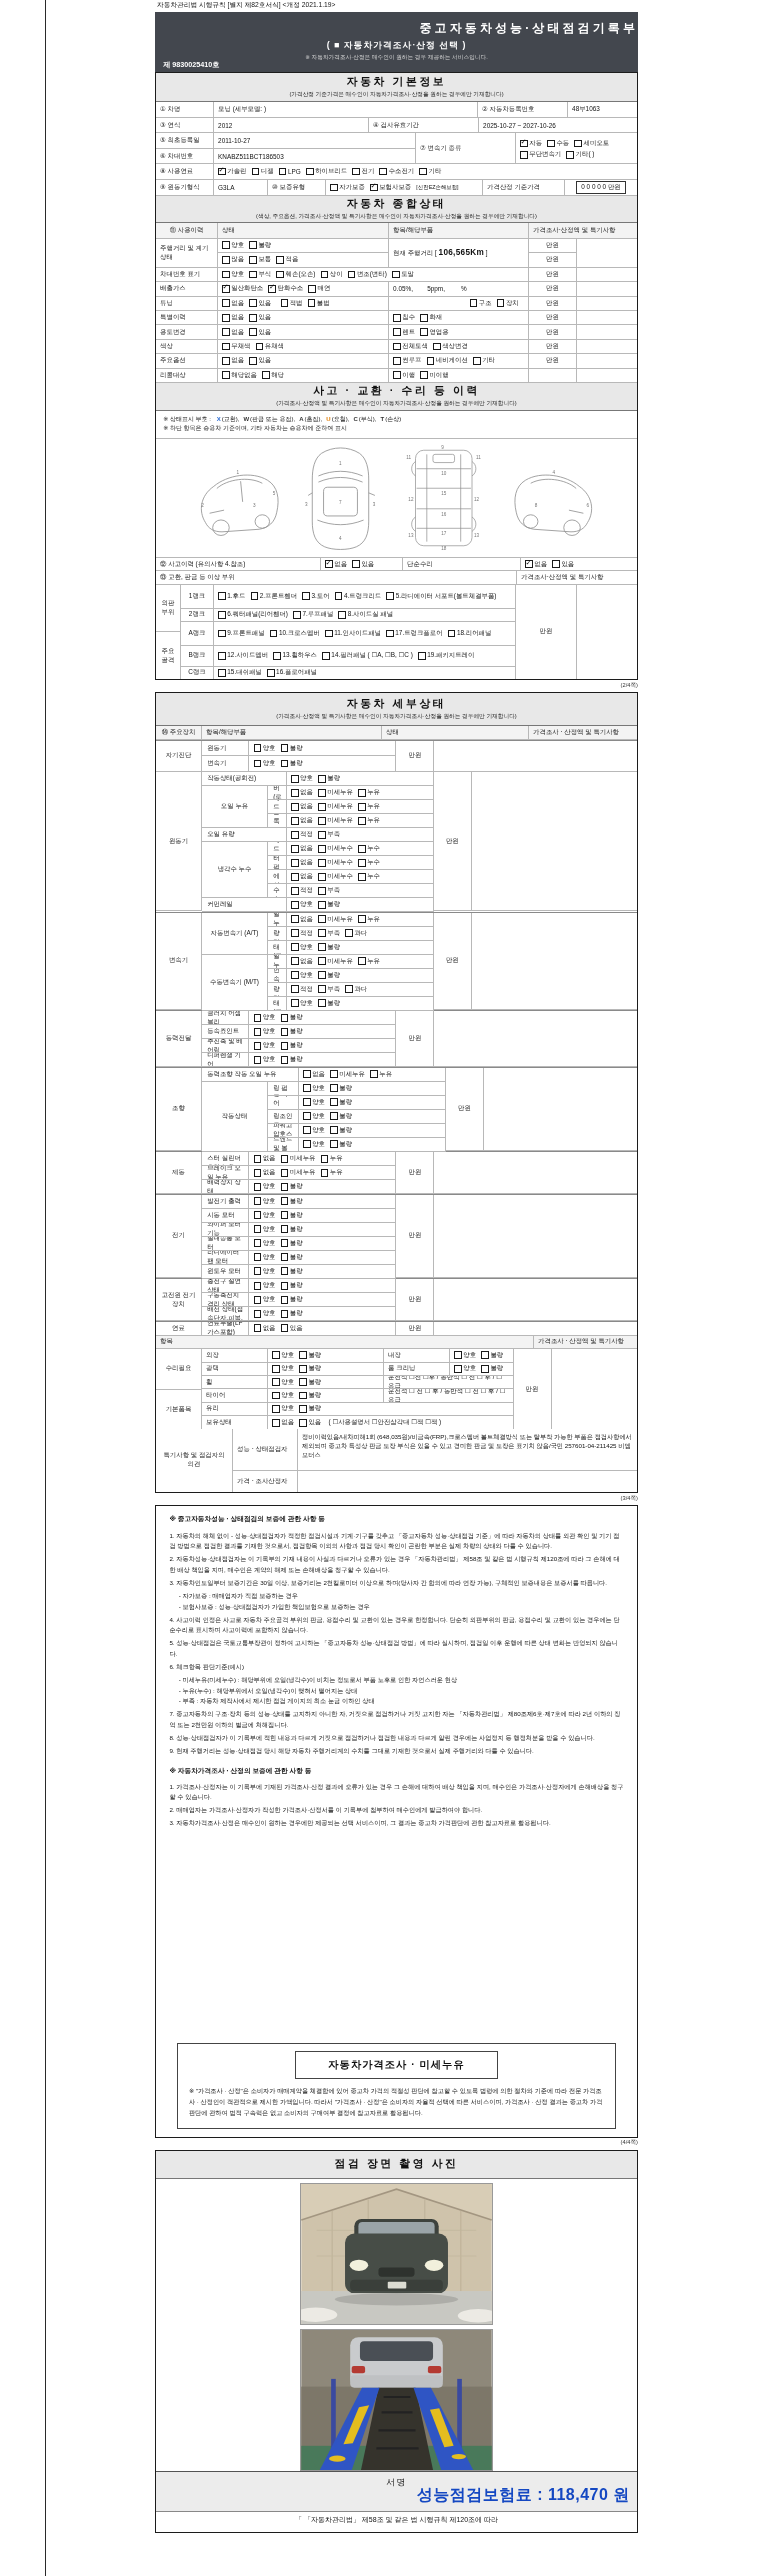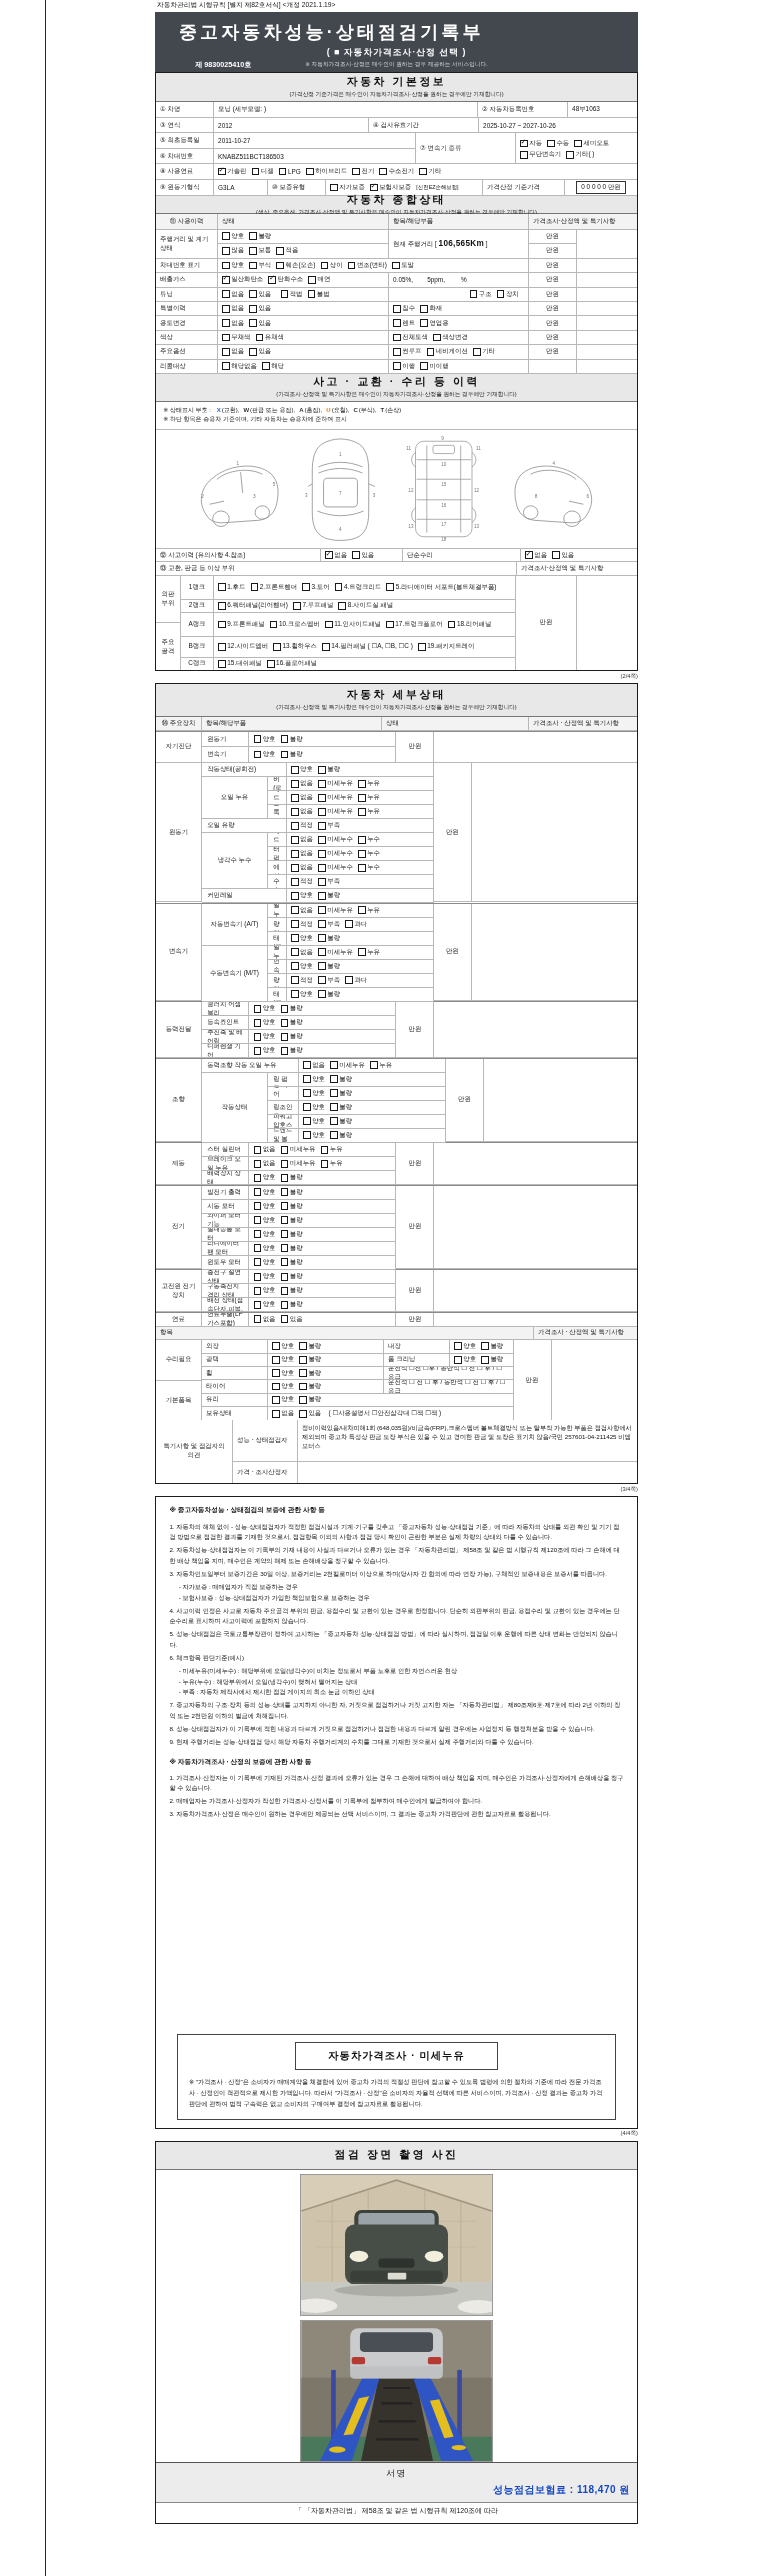--- a/index.html
+++ b/index.html
@@ -3,24 +3,24 @@
 <meta charset="utf-8">
 <style>
   html,body{margin:0;padding:0;background:#fff;}
   body{width:773px;height:2576px;position:relative;font-family:"Liberation Sans","DejaVu Sans",sans-serif;color:#111;}
   .page{position:relative;width:773px;height:2576px;overflow:hidden;background:#fff;}
   .leftrule{position:absolute;left:45px;top:0;width:1px;height:2576px;background:#2a2a2a;}
   .formref{position:absolute;left:157px;top:0.5px;font-size:6.7px;color:#111;}
   .doc{position:absolute;left:155px;top:0;width:483px;}
   
   .darkhead{margin-top:11.3px;height:61px;background:#43474e;color:#fff;position:relative;border-top:1.5px solid #fff;box-sizing:border-box;}
-  .darkhead .t{padding-top:8.2px;text-align:left;font-size:18px;font-weight:bold;letter-spacing:3.1px;padding-left:24px;}
+  .darkhead .t{padding-top:8.2px;text-align:right;font-size:12px;font-weight:bold;letter-spacing:3.1px;}
   .darkhead .s{text-align:center;font-size:8.8px;font-weight:bold;margin-top:2.6px;letter-spacing:1px;}
   .darkhead .n{text-align:center;font-size:5.7px;color:#d9d9d9;margin-top:1.5px;}
-  .darkhead .docno{position:absolute;left:8.2px;bottom:2.1px;font-size:7.2px;font-weight:bold;margin-left:32px;}
+  .darkhead .docno{position:absolute;left:8.2px;bottom:2.1px;font-size:7.2px;font-weight:bold;}
   
   .box{border:1px solid #1c1c1c;background:#fff;box-sizing:border-box;}
   .sh{background:#e8e8e8;border-bottom:0.5px solid #777;display:flex;flex-direction:column;justify-content:center;align-items:center;box-sizing:border-box;}
   .sh .t{font-size:10.8px;font-weight:bold;letter-spacing:2.6px;}
   .sh .s{font-size:5.7px;margin-top:2.1px;color:#222;}
   .marker{width:483px;text-align:right;font-size:5.7px;color:#333;margin:1.5px 0 3.1px;height:7.2px;}
   
   .row{display:flex;box-sizing:border-box;}
   .c{border-right:0.5px solid #b8b8b8;border-bottom:0.5px solid #b8b8b8;display:flex;align-items:center;padding:0 4.1px;font-size:6.4px;box-sizing:border-box;min-width:0;overflow:hidden;}
   .ctr{justify-content:center;text-align:center;}
@@ -42,21 +42,21 @@
   .nintro{font-weight:bold;font-size:6.7px;margin:2.1px 0 4.1px;}
   .nitem{margin:2.6px 0;}
   .nsub{margin:0.5px 0 0.5px 9.3px;}
   .ntitle2{font-weight:bold;font-size:6.7px;margin:6.2px 0 3.1px;}
   .pricebox-outer{margin-top:auto;border:1px solid #444;padding:7.2px 11.3px 9.3px;margin-left:7.2px;margin-right:7.2px;}
   .pricebox-title{width:201px;margin:0 auto;border:1px solid #444;text-align:center;font-size:10.3px;font-weight:bold;padding:4.1px 0;letter-spacing:1px;}
   .pricebox-text{margin-top:7.2px;font-size:6.2px;line-height:1.75;}
   
   #sigband{height:41px;background:#ececec;border-top:1px solid #555;border-bottom:0.5px solid #888;position:relative;box-sizing:border-box;}
   #sigband .t{text-align:center;font-size:8.8px;padding-top:5.2px;letter-spacing:1.5px;}
-  #sigband .fee{position:absolute;right:7.2px;bottom:4.6px;color:#1548c2;font-size:10px;font-weight:bold;letter-spacing:0.5px;}
+  #sigband .fee{position:absolute;right:7.2px;bottom:4.6px;color:#1548c2;font-size:16px;font-weight:bold;letter-spacing:0.5px;}
   #botlines{text-align:center;font-size:7px;line-height:1.55;margin-top:3.1px;}
   .photo{display:block;margin:4.1px auto 0;border:0.5px solid #999;}
   .smallnote{font-size:5.4px;}
   .mileage-val{font-size:8.2px;font-weight:bold;letter-spacing:0.3px;}
 </style>
 </head>
 <body>
 
 <div class="page">
   <div class="leftrule"></div>
@@ -180,21 +180,21 @@
                 </span></span>
             <span class="smallnote">[신한EZ손해보험]</span>
           </div>
           <div class="c" style="width:82px">가격산정 기준가격</div>
           <div class="c last ctr" style="flex:1">
             <span style="border:0.8px solid #333;padding:1px 4.1px;background:#fff">0 0 0 0 0 만원</span>
           </div>
         </div>
       </div>
 
-      <div class="sh" id="comp-head" style="height:18px">
+      <div class="sh" id="comp-head" style="height:27px">
         <div class="t">자동차 종합상태</div>
         <div class="s">(색상, 주요옵션, 가격조사·산정액 및 특기사항은 매수인이 자동차가격조사·산정을 원하는 경우에만 기재합니다)</div>
       </div>
       <div id="comp-table">
           <div class="row" style="height: 15.5px;">
             <div class="c hd ctr" style="width: 62px; flex: 0 0 auto;">⑪ 사용이력</div>
             <div class="c hd" style="width: 171px; flex: 0 0 auto;">상태</div>
             <div class="c hd" style="width: 140px; flex: 0 0 auto;">항목/해당부품</div>
             <div class="c hd last" style="flex: 1 1 0%;">가격조사·산정액 및 특기사항</div>
           </div>

